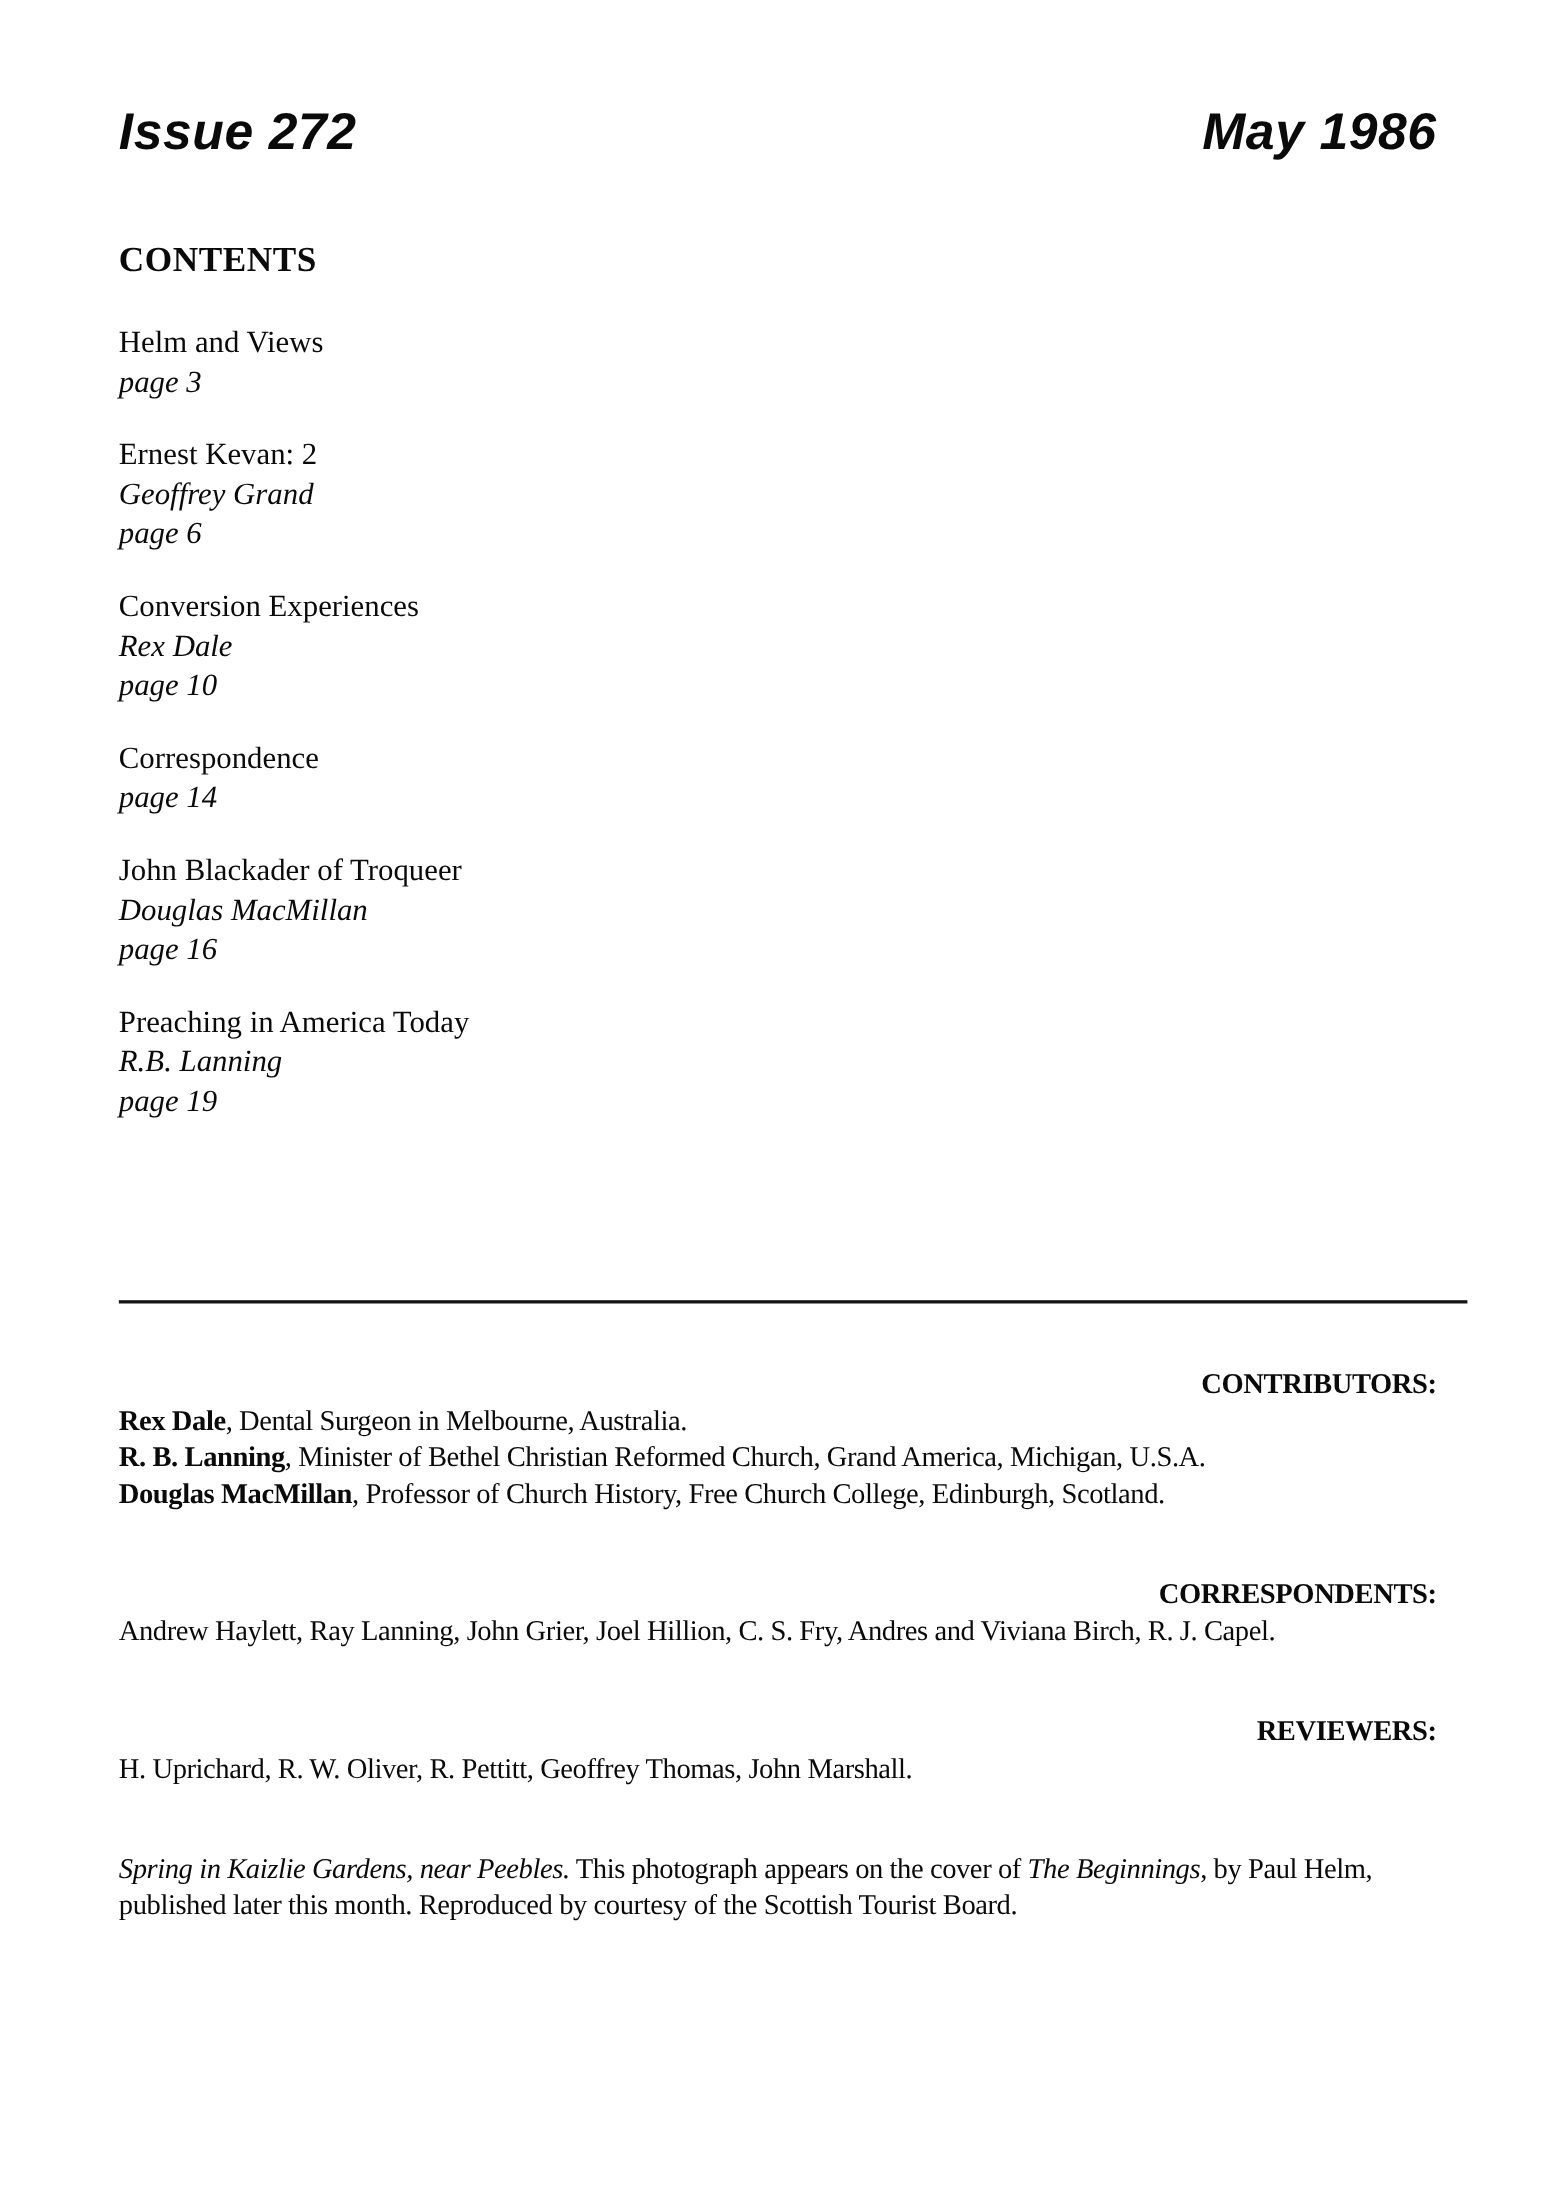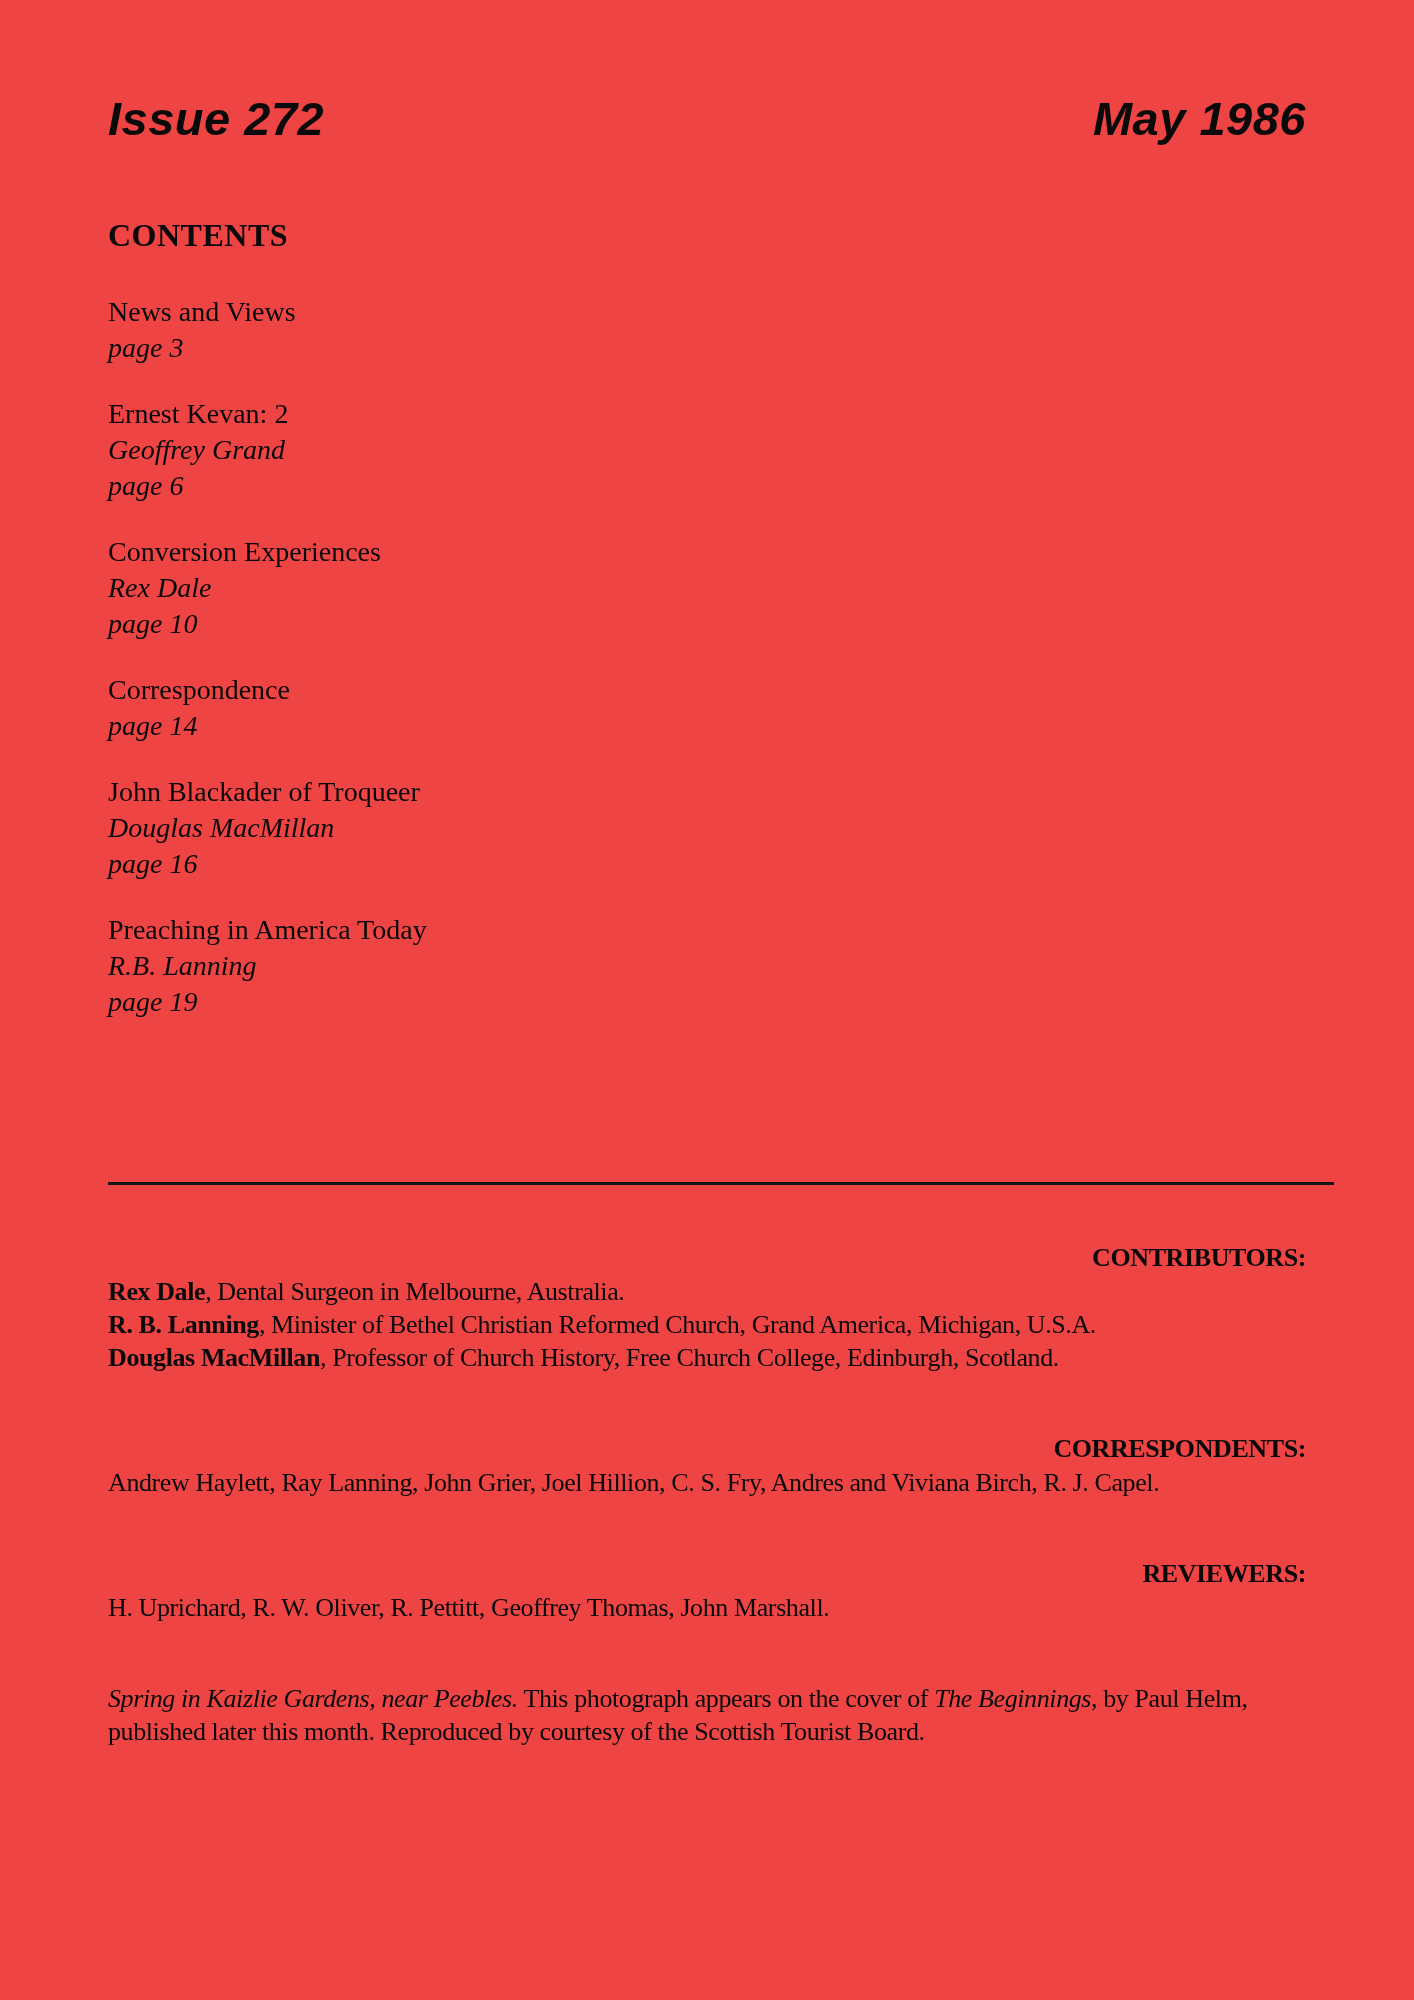--- a/index.html
+++ b/index.html
@@ -2,21 +2,21 @@
 <html><head>
 <meta charset="utf-8">
 <style>
   * { margin: 0; padding: 0; box-sizing: border-box; }
   html, body { background: #e9e9e9; }
   .page {
     position: relative;
     width: 1414px;
     height: 2000px;
     margin: 0 auto;
-    background: #ef4444;
+    background: #ffffff;
     color: #0a0a0a;
     padding: 92px 108px 0 108px;
     font-family: "Liberation Serif", serif;
     overflow: hidden;
   }
   
   .masthead {
     display: flex;
     justify-content: space-between;
     align-items: baseline;
@@ -71,21 +71,21 @@
   <div class="masthead">
     <span>Issue 272</span>
     <span>May 1986</span>
   </div>
 
   <div class="contents-heading">CONTENTS</div>
 
   <div class="toc">
 
     <div class="toc-entry">
-      <div class="toc-line toc-title">News and Views</div>
+      <div class="toc-line toc-title">Helm and Views</div>
       <div class="toc-line toc-page">page 3</div>
     </div>
 
     <div class="toc-entry">
       <div class="toc-line toc-title">Ernest Kevan: 2</div>
       <div class="toc-line toc-author">Geoffrey Grand</div>
       <div class="toc-line toc-page">page 6</div>
     </div>
 
     <div class="toc-entry">

